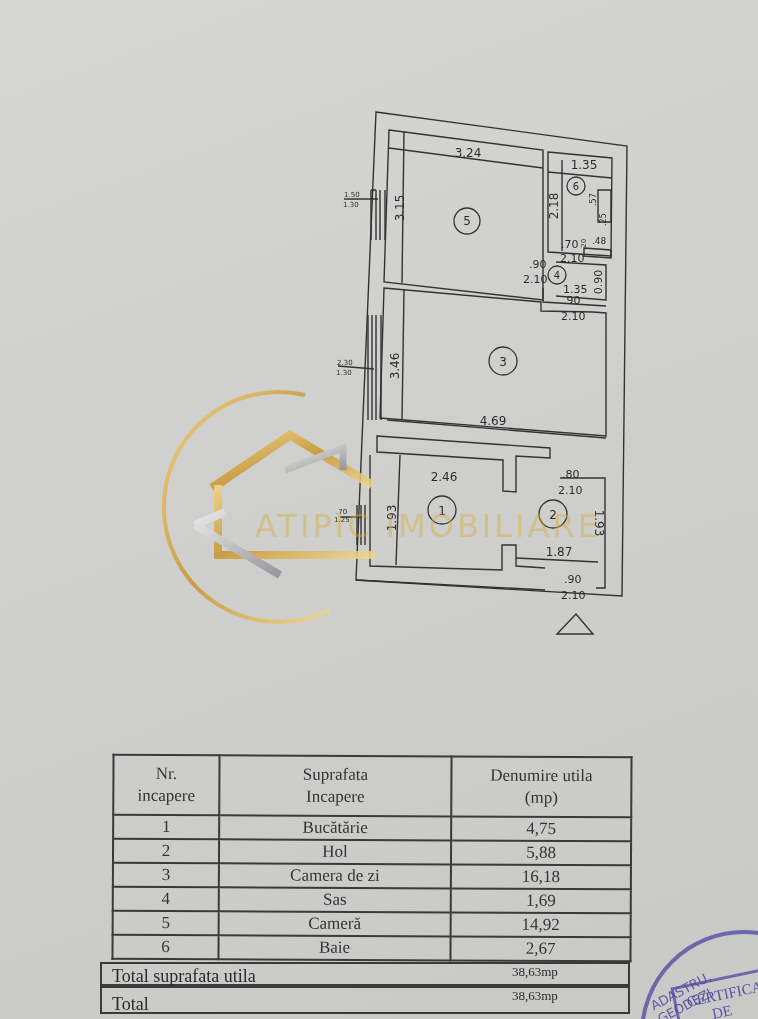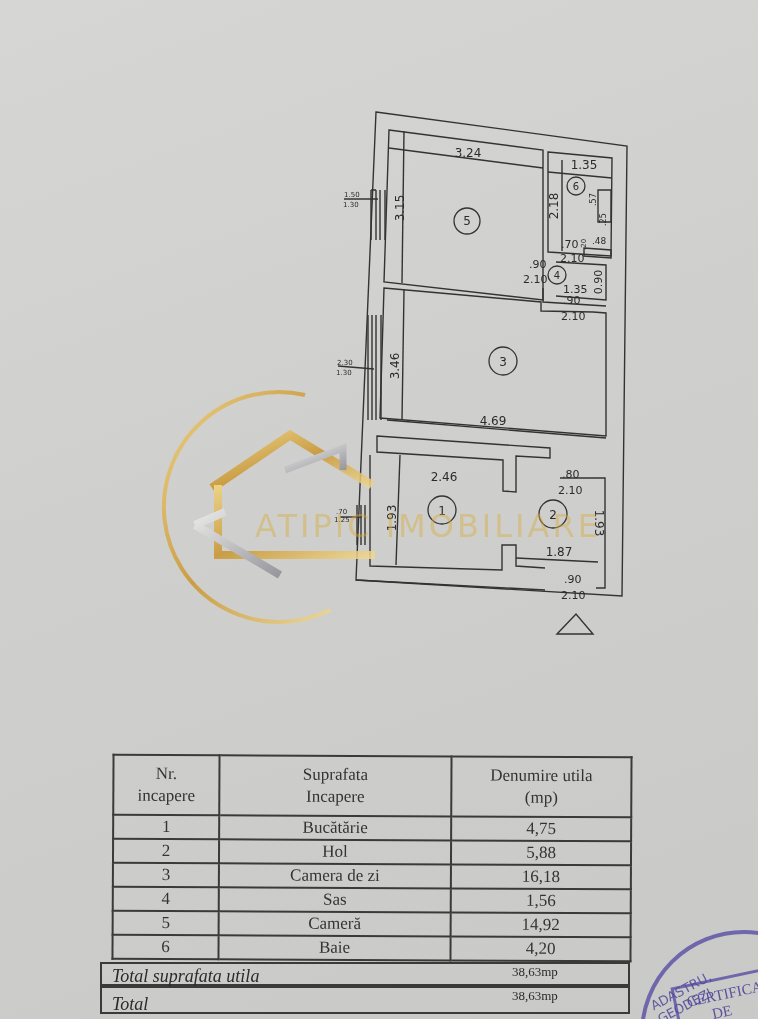--- a/index.html
+++ b/index.html
@@ -10,21 +10,21 @@
   .plan text{font-family:"DejaVu Sans",sans-serif;fill:#2b2b2b;}
   .watermark-text{position:absolute;left:255px;top:507px;font-family:"DejaVu Sans",sans-serif;
     font-size:32px;letter-spacing:3px;color:rgba(214,170,60,0.45);white-space:nowrap;}
   table.rooms{position:absolute;left:112px;top:755px;width:520px;border-collapse:collapse;
     font-family:"Liberation Serif",serif;font-size:17px;color:#333;transform:rotate(0.3deg);}
   table.rooms td,table.rooms th{border:2px solid #3a3a3a;text-align:center;font-weight:normal;
     padding:0 4px;height:22px;line-height:20px;}
   table.rooms th{height:58px;line-height:22px;}
   .totals{position:absolute;left:100px;width:530px;height:24px;border:2px solid #3a3a3a;
     font-size:18px;box-sizing:border-box;}
-  .totals .lbl{position:absolute;left:10px;top:2px;font-style:italic;}
+  .totals .lbl{position:absolute;left:10px;top:2px;}
   .totals .val{position:absolute;left:410px;top:0px;font-size:13px;}
   .stamp{position:absolute;left:640px;top:930px;width:200px;height:200px;border-radius:50%;
     border:4px solid rgba(80,70,160,0.75);}
   .stamp-text{position:absolute;left:655px;top:940px;color:rgba(70,60,150,0.8);
     font-family:"DejaVu Sans",sans-serif;font-size:13px;transform:rotate(-28deg);transform-origin:left top;}
   .stamp-inner{position:absolute;left:676px;top:975px;width:110px;height:60px;
     border:3px solid rgba(80,70,160,0.75);transform:rotate(-12deg);}
   .stamp-cert{position:absolute;left:688px;top:985px;color:rgba(70,60,150,0.85);
     font-family:"Liberation Serif",serif;font-size:15px;transform:rotate(-12deg);}
 </style>
@@ -163,31 +163,31 @@
         <td>5,88</td>
       </tr>
   <tr>
         <td>3</td>
         <td>Camera de zi</td>
         <td>16,18</td>
       </tr>
   <tr>
         <td>4</td>
         <td>Sas</td>
-        <td>1,56</td>
+        <td>1,69</td>
       </tr>
   <tr>
         <td>5</td>
         <td>Cameră</td>
         <td>14,92</td>
       </tr>
   <tr>
         <td>6</td>
         <td>Baie</td>
-        <td>4,20</td>
+        <td>2,67</td>
       </tr>
 </tbody>
   </table>
 
 <div class="totals" style="top:962px">
   <span class="lbl">Total  suprafata utila</span>
   <span class="val">38,63mp</span>
 </div>
 <div class="totals" style="top:986px;height:28px">
   <span class="lbl" style="top:6px">Total</span>

